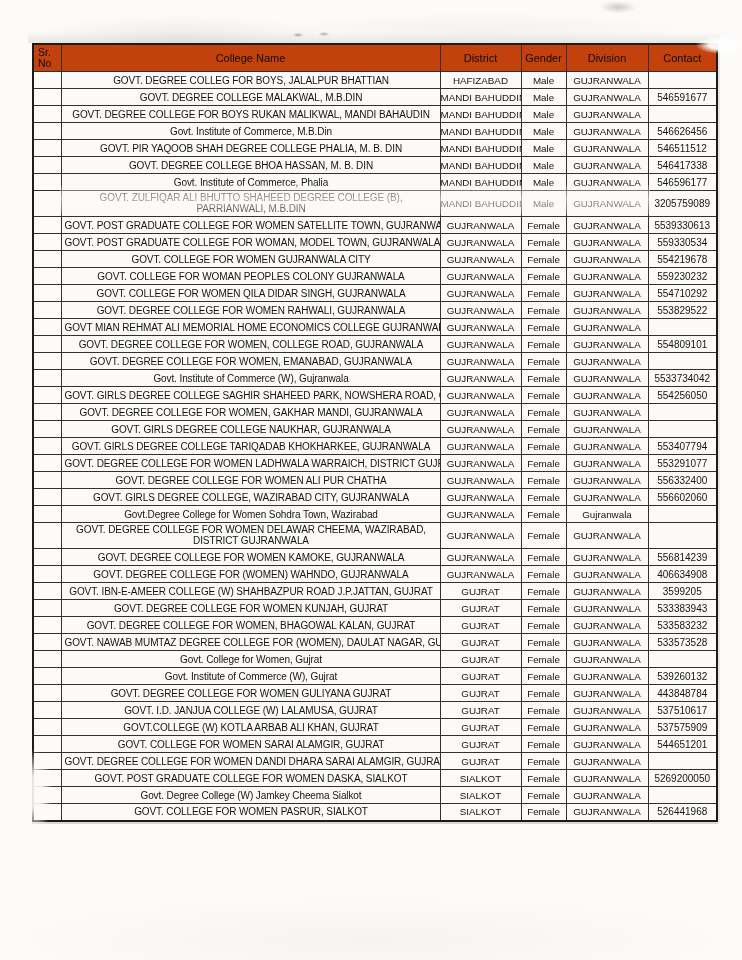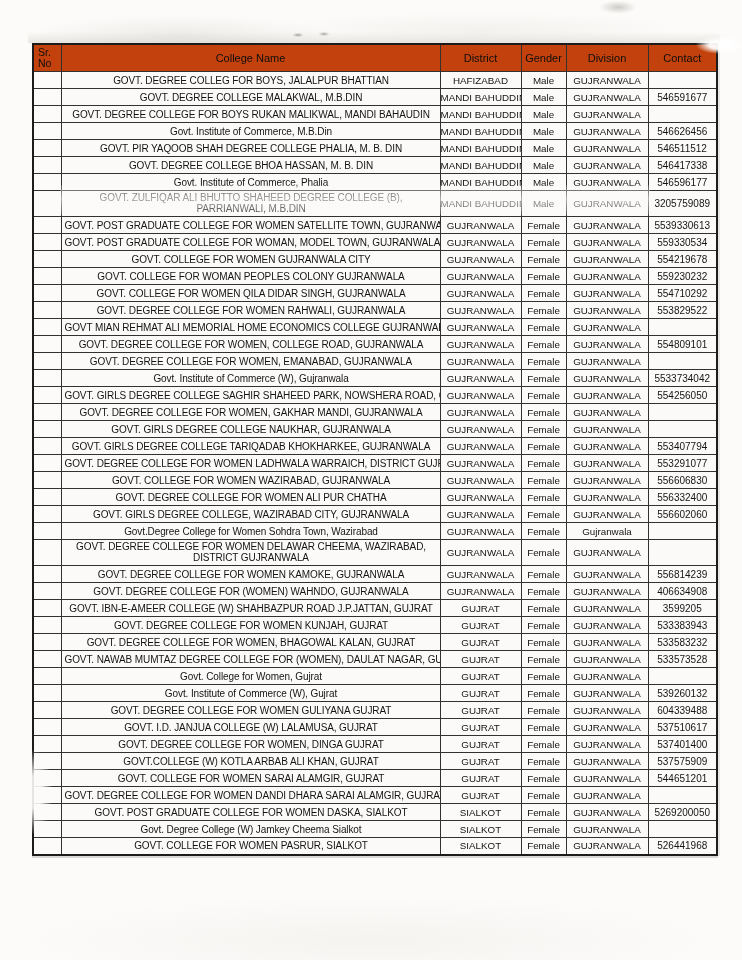--- a/index.html
+++ b/index.html
@@ -279,28 +279,20 @@
       <tr>
         <td class="c-sr"></td>
         <td class="c-name">GOVT. DEGREE COLLEGE FOR WOMEN LADHWALA WARRAICH, DISTRICT GUJRANW</td>
         <td class="c-district">GUJRANWALA</td>
         <td class="c-gender">Female</td>
         <td class="c-division">GUJRANWALA</td>
         <td class="c-contact">553291077</td>
       </tr>
       <tr>
         <td class="c-sr"></td>
-        <td class="c-name">GOVT. COLLEGE FOR WOMEN WAZIRABAD, GUJRANWALA</td>
-        <td class="c-district">GUJRANWALA</td>
-        <td class="c-gender">Female</td>
-        <td class="c-division">GUJRANWALA</td>
-        <td class="c-contact">556606830</td>
-      </tr>
-      <tr>
-        <td class="c-sr"></td>
         <td class="c-name">GOVT. DEGREE COLLEGE FOR WOMEN ALI PUR CHATHA</td>
         <td class="c-district">GUJRANWALA</td>
         <td class="c-gender">Female</td>
         <td class="c-division">GUJRANWALA</td>
         <td class="c-contact">556332400</td>
       </tr>
       <tr>
         <td class="c-sr"></td>
         <td class="c-name">GOVT. GIRLS DEGREE COLLEGE, WAZIRABAD CITY, GUJRANWALA</td>
         <td class="c-district">GUJRANWALA</td>
@@ -387,37 +379,29 @@
         <td class="c-gender">Female</td>
         <td class="c-division">GUJRANWALA</td>
         <td class="c-contact">539260132</td>
       </tr>
       <tr>
         <td class="c-sr"></td>
         <td class="c-name">GOVT. DEGREE COLLEGE FOR WOMEN GULIYANA GUJRAT</td>
         <td class="c-district">GUJRAT</td>
         <td class="c-gender">Female</td>
         <td class="c-division">GUJRANWALA</td>
-        <td class="c-contact">604339488</td>
+        <td class="c-contact">443848784</td>
       </tr>
       <tr>
         <td class="c-sr"></td>
         <td class="c-name">GOVT. I.D. JANJUA COLLEGE (W) LALAMUSA, GUJRAT</td>
         <td class="c-district">GUJRAT</td>
         <td class="c-gender">Female</td>
         <td class="c-division">GUJRANWALA</td>
         <td class="c-contact">537510617</td>
-      </tr>
-      <tr>
-        <td class="c-sr"></td>
-        <td class="c-name">GOVT. DEGREE COLLEGE FOR WOMEN, DINGA GUJRAT</td>
-        <td class="c-district">GUJRAT</td>
-        <td class="c-gender">Female</td>
-        <td class="c-division">GUJRANWALA</td>
-        <td class="c-contact">537401400</td>
       </tr>
       <tr>
         <td class="c-sr"></td>
         <td class="c-name">GOVT.COLLEGE (W) KOTLA ARBAB ALI KHAN, GUJRAT</td>
         <td class="c-district">GUJRAT</td>
         <td class="c-gender">Female</td>
         <td class="c-division">GUJRANWALA</td>
         <td class="c-contact">537575909</td>
       </tr>
       <tr>

